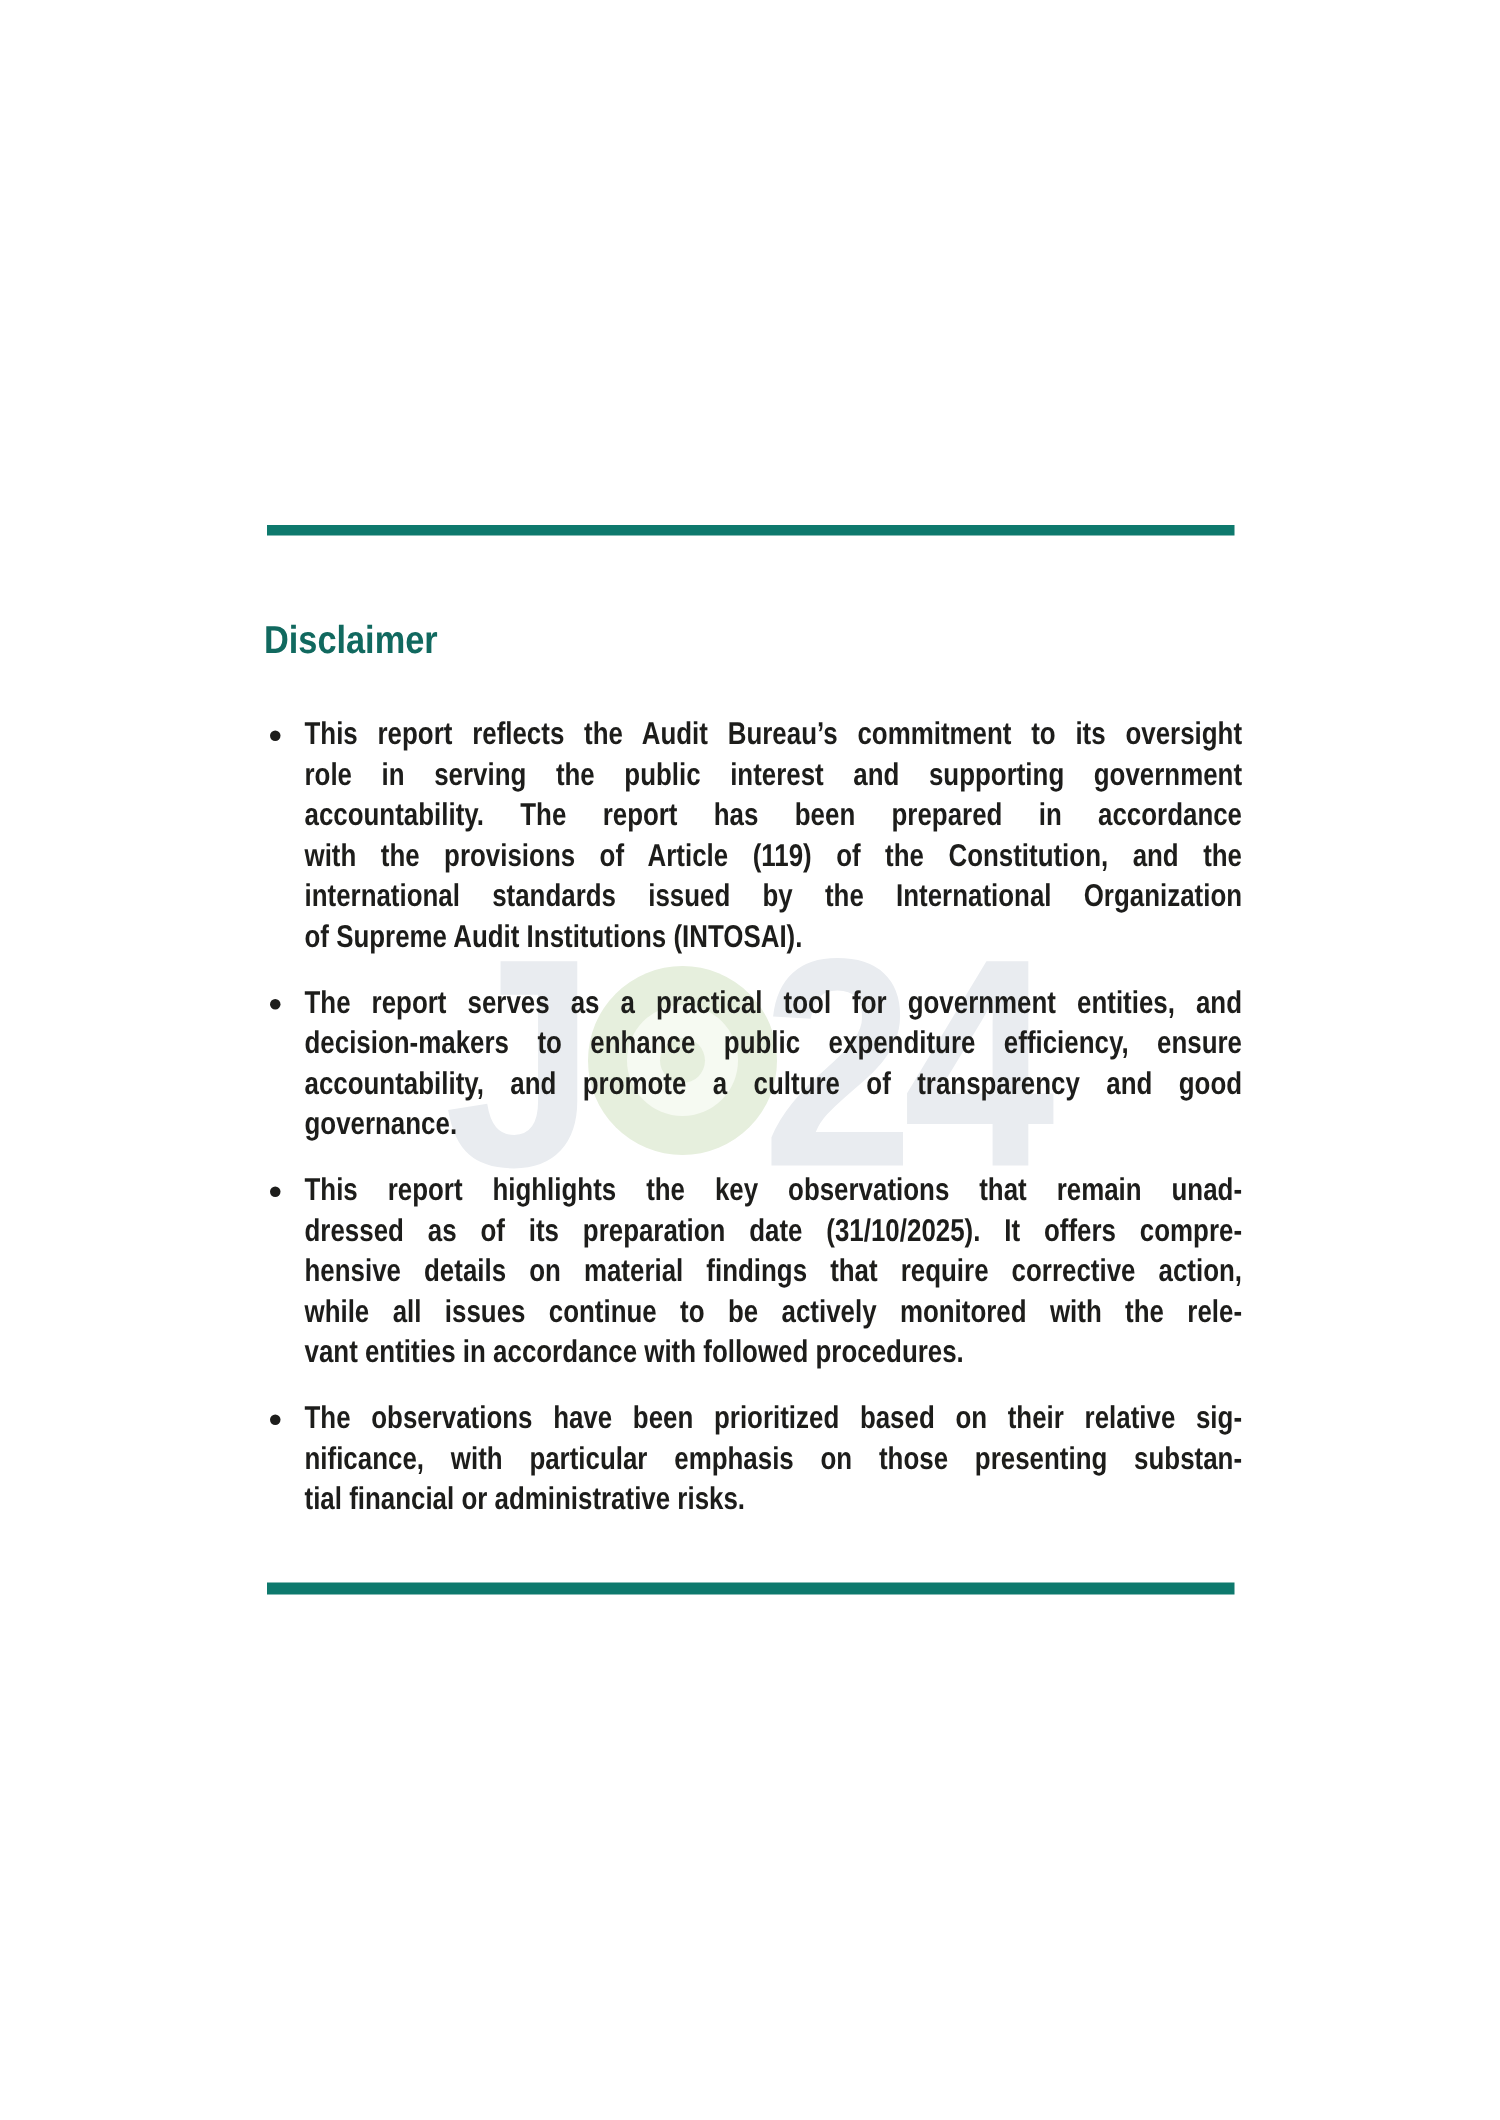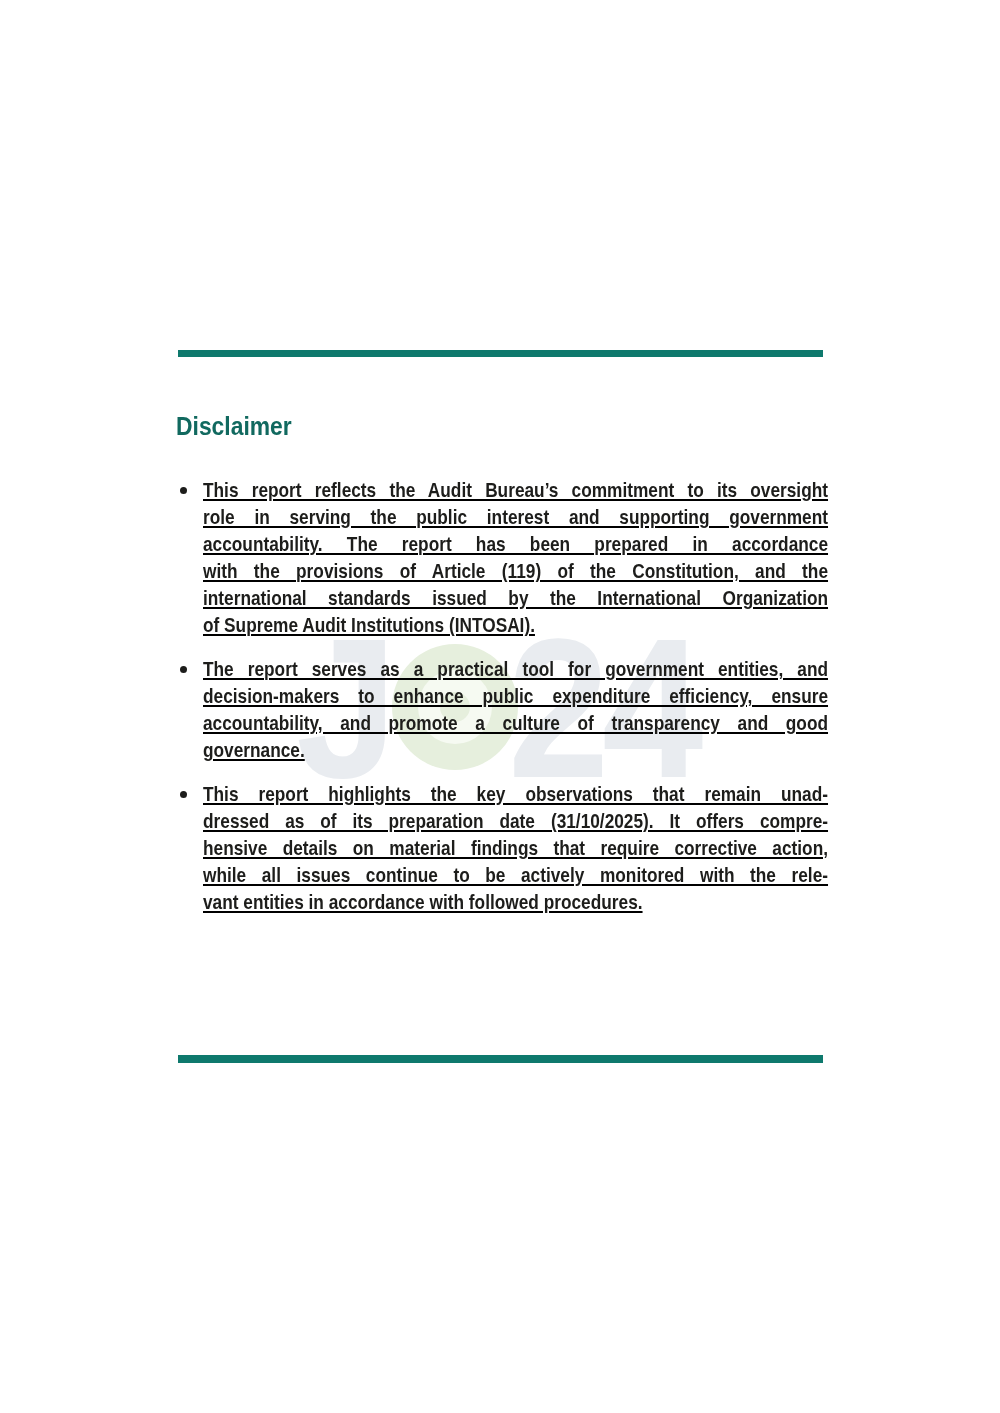--- a/index.html
+++ b/index.html
@@ -95,21 +95,20 @@
     top: 476px;
     width: 660px;
     margin: 0;
     padding: 0;
     list-style: none;
     z-index: 1;
   }
   .bullets li {
     display: flex;
     margin: 0 0 17px 0;
-    text-decoration: underline;
   }
   .marker {
     flex: 0 0 25px;
     width: 25px;
   }
   .dot {
     display: block;
     width: 7px;
     height: 7px;
     border-radius: 50%;
@@ -180,17 +179,27 @@
           <span class="dot"></span>
         </div>
         <div class="content">
           <div class="line">This report highlights the key observations that remain unad-</div>
           <div class="line">dressed as of its preparation date (31/10/2025). It offers compre-</div>
           <div class="line">hensive details on material findings that require corrective action,</div>
           <div class="line">while all issues continue to be actively monitored with the rele-</div>
           <div class="line last">vant entities in accordance with followed procedures.</div>
         </div>
       </li>
+      <li>
+        <div class="marker">
+          <span class="dot"></span>
+        </div>
+        <div class="content">
+          <div class="line">The observations have been prioritized based on their relative sig-</div>
+          <div class="line">nificance, with particular emphasis on those presenting substan-</div>
+          <div class="line last">tial financial or administrative risks.</div>
+        </div>
+      </li>
     </ul>
 
   <div class="rule rule-bottom"></div>
 
 </div>
 
 </body></html>

